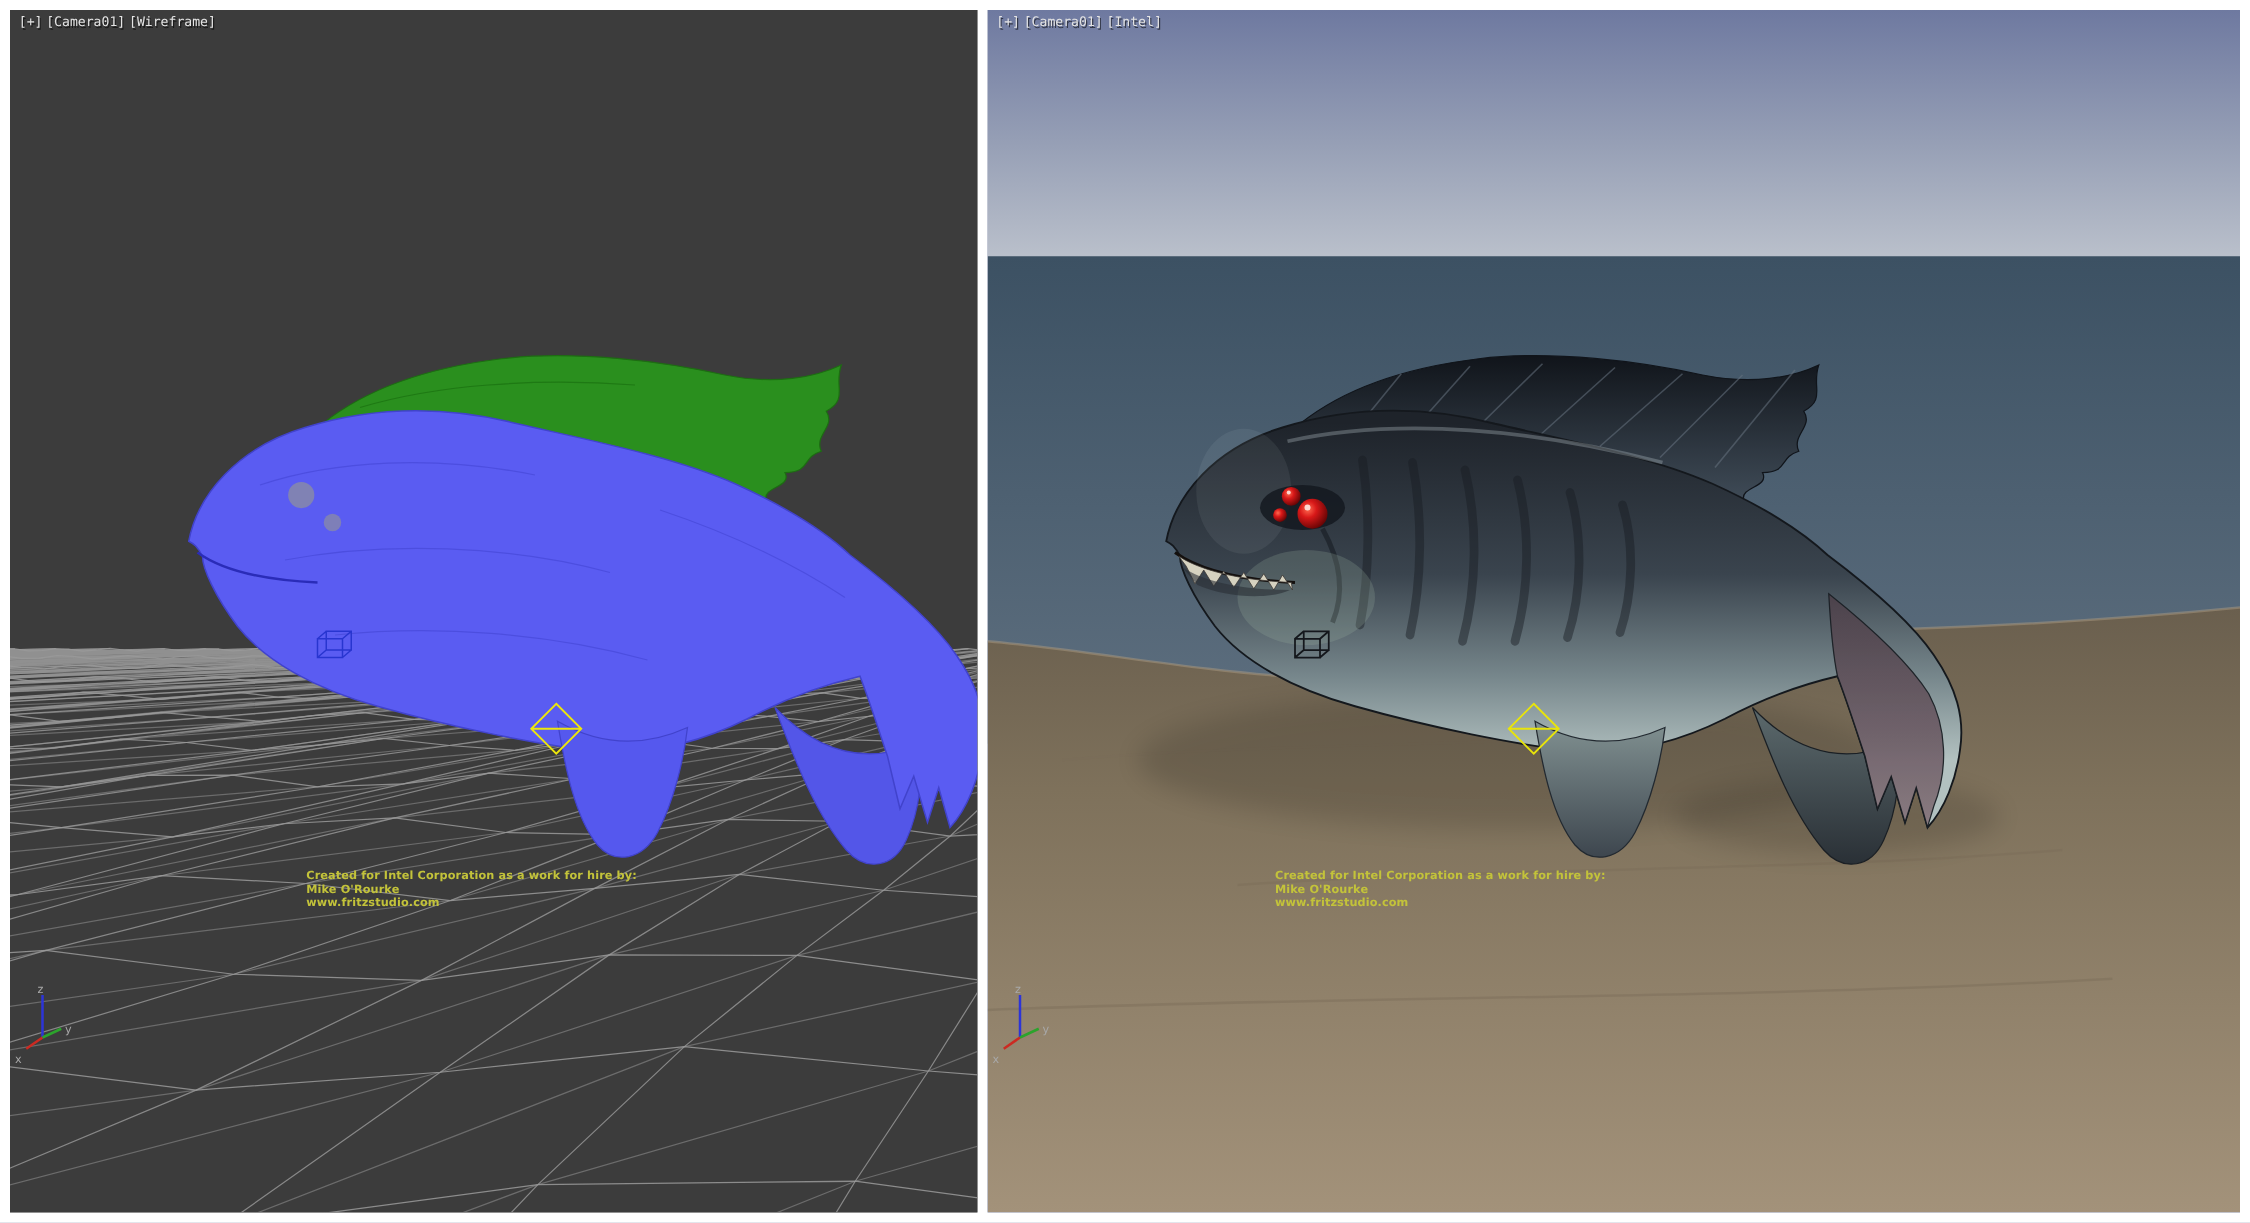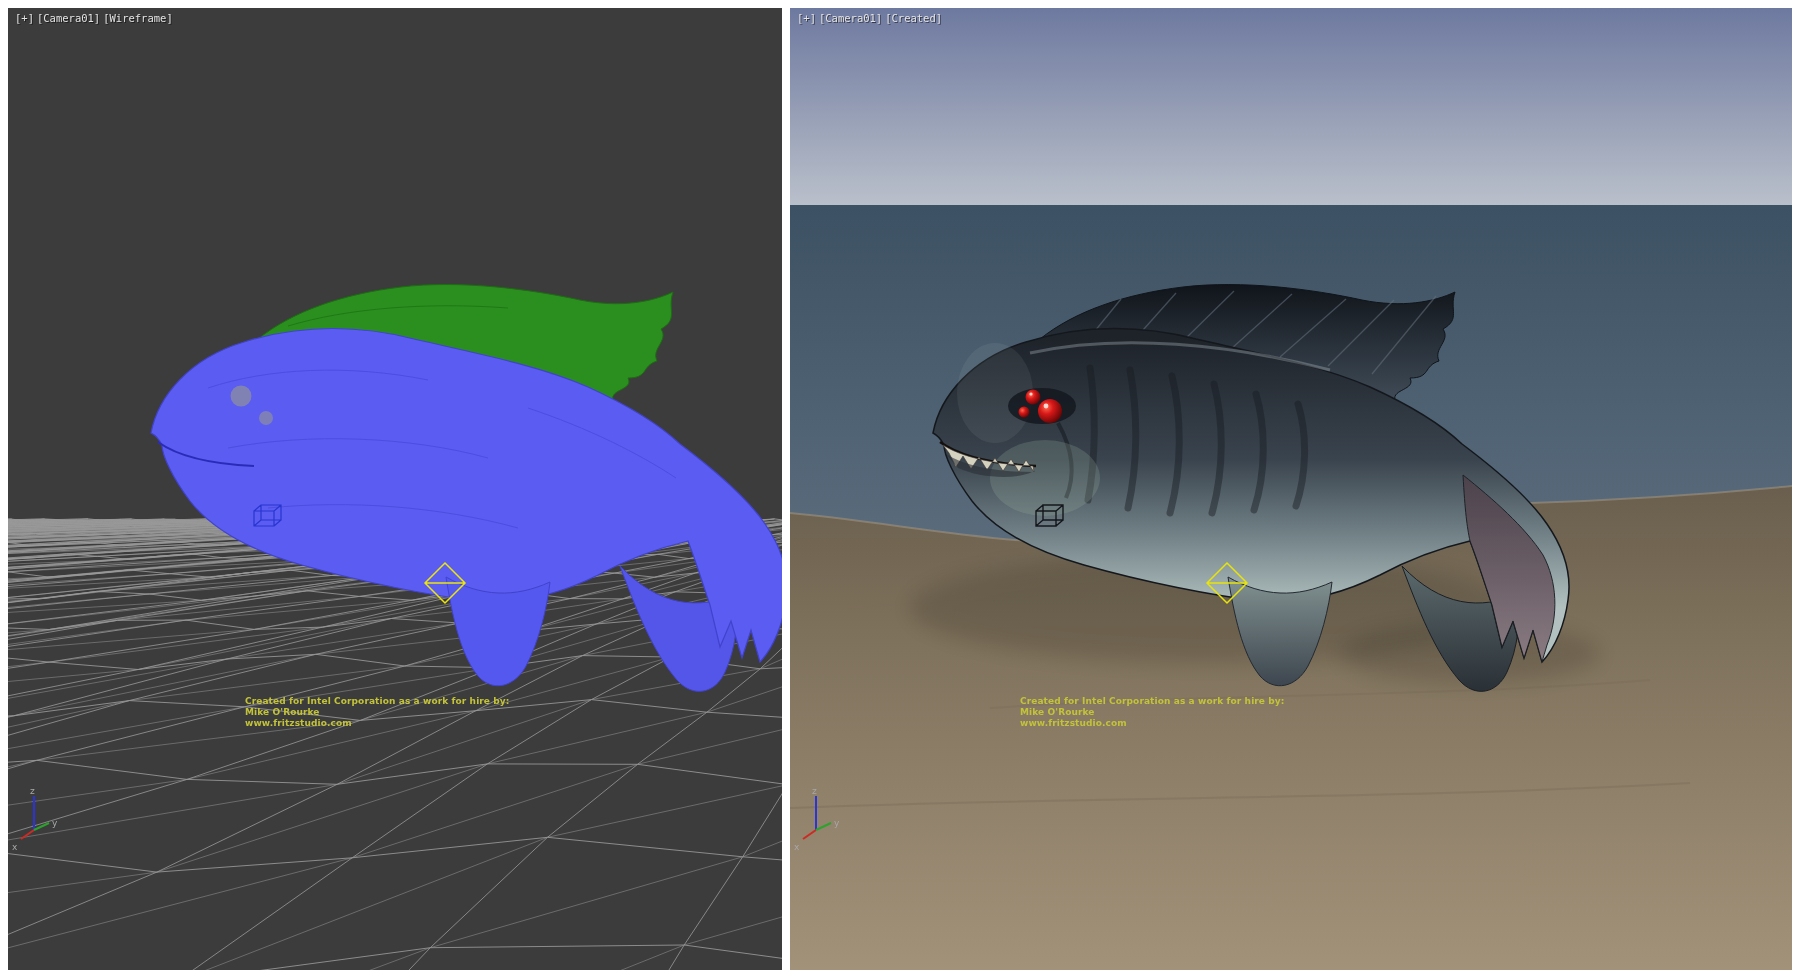--- a/index.html
+++ b/index.html
@@ -199,21 +199,21 @@
         <use href="#shape-tripod" x="10" y="776"></use>
         <text class="axis-label" x="22" y="786">z</text>
         <text class="axis-label" x="4" y="842">x</text>
         <text class="axis-label" x="44" y="818">y</text>
       </g>
     </svg>
 
     <div class="vp-label">
       <span>[+]</span>
       <span>[Camera01]</span>
-      <span>[Created]</span>
+      <span>[Intel]</span>
     </div>
 
     <div class="annotation">
       <div>Created for Intel Corporation as a work for hire by:</div>
       <div>Mike O'Rourke</div>
       <div>www.fritzstudio.com</div>
     </div>
   </section>
 
 </div>

